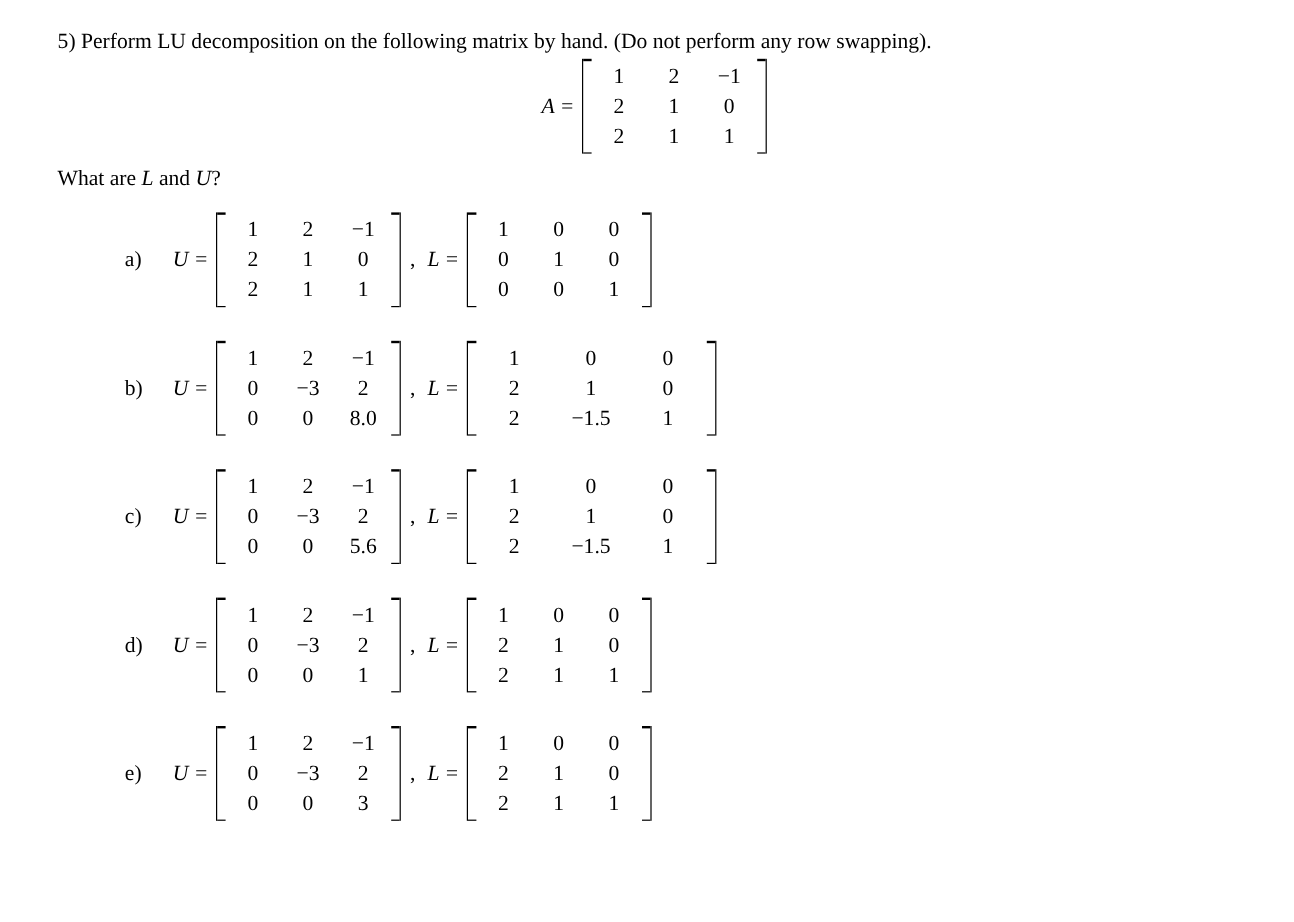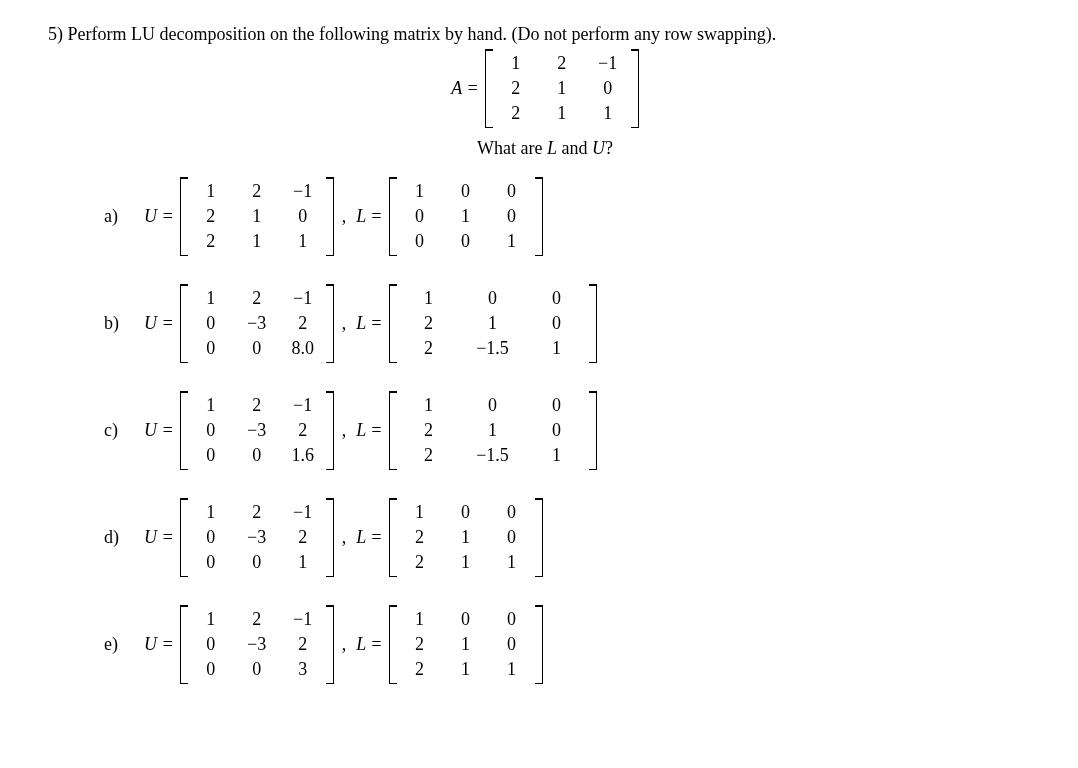--- a/index.html
+++ b/index.html
@@ -16,21 +16,20 @@
   }
   .q-text {
     margin-bottom: 4px;
   }
   .A-block {
     text-align: center;
     margin: 4px 0 10px 0;
   }
   .sub-q {
     margin: 8px 0 12px 0;
-    text-align: center;
   }
   .italic {
     font-style: italic;
   }
   
   .eqline {
     display: inline-flex;
     align-items: center;
     gap: 6px;
     vertical-align: middle;
@@ -217,21 +216,21 @@
             <span class="br br-l"></span>
             <span class="cells" style="grid-template-columns: repeat(3, auto);">
               <span class="c">1</span>
               <span class="c">2</span>
               <span class="c">−1</span>
               <span class="c">0</span>
               <span class="c">−3</span>
               <span class="c">2</span>
               <span class="c">0</span>
               <span class="c">0</span>
-              <span class="c">1.6</span>
+              <span class="c">5.6</span>
             </span>
             <span class="br br-r"></span>
           </span>
         <span class="commaspace">,</span>
         <span class="italic">L =</span>
         <span class="mat">
             <span class="br br-l"></span>
             <span class="cells" style="grid-template-columns: repeat(3, auto);">
               <span class="c wide">1</span>
               <span class="c wide">0</span>

